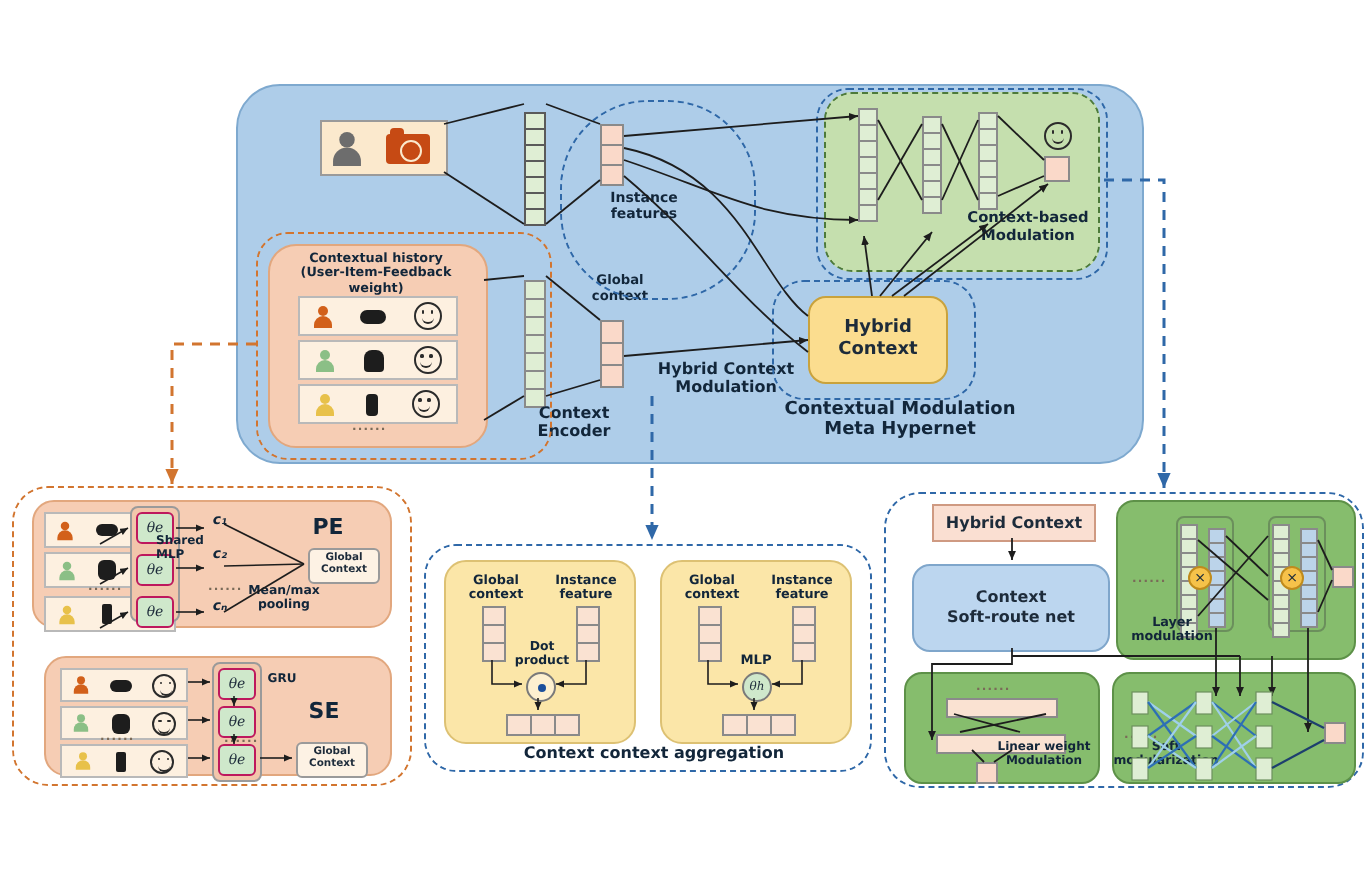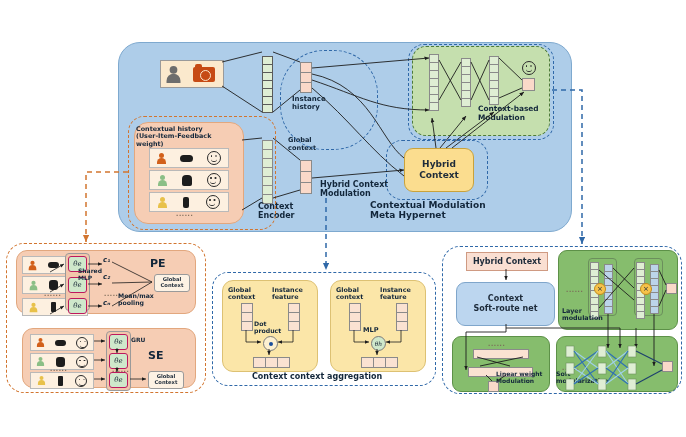--- a/index.html
+++ b/index.html
@@ -1,19 +1,19 @@
 <!DOCTYPE html>
 <html><head>
 <meta charset="utf-8">
 <style>
   html,body{margin:0;padding:0;background:#ffffff;}
   body{width:686px;height:437px;position:relative;overflow:hidden;
        font-family:"DejaVu Sans","Liberation Sans",sans-serif;color:#1d2b3a;}
   .abs{position:absolute;}
-  .lbl{position:absolute;font-weight:bold;line-height:1.15;color:#12263a;}
+  .lbl{position:absolute;font-weight:bold;line-height:1.15;text-align:center;color:#12263a;}
 
   
   #main-panel{left:118px;top:42px;width:452px;height:188px;background:#aecde9;
      border:1px solid #7ea9cf;border-radius:22px;}
 
   .dash-blue{border:1.6px dashed #2f68a8;border-radius:16px;position:absolute;}
   .dash-orange{border:1.6px dashed #d2752f;border-radius:16px;position:absolute;}
 
   
   #ih-box{left:134px;top:122px;width:108px;height:100px;background:#f6cdb4;
@@ -116,21 +116,21 @@
     <i class="greenbox" style="height:7px;border:1px solid #5a5a5a;border-top:none;"></i>
 </div>
 
 <div style="position:absolute;left:300px;top:62px;width:12px;">
   <i class="pinkbox" style="display:block;height:9px;"></i>
   <i class="pinkbox" style="display:block;height:9px;border-top:none;"></i>
   <i class="pinkbox" style="display:block;height:9px;border-top:none;"></i>
 </div>
 <div class="lbl" style="left:292px;top:95px;width:60px;font-size:7px;">
   <span>Instance</span><br>
-  <span>history</span>
+  <span>features</span>
 </div>
 
 <div class="abs" id="ih-box"></div>
 <div class="lbl" style="left:136px;top:126px;width:104px;font-size:6.4px;">
   <span>Contextual history</span><br>
   <span>(User-Item-Feedback weight)</span>
 </div>
 
 <div class="ih-row" style="left:149px;top:148px;">
   <span class="person">

